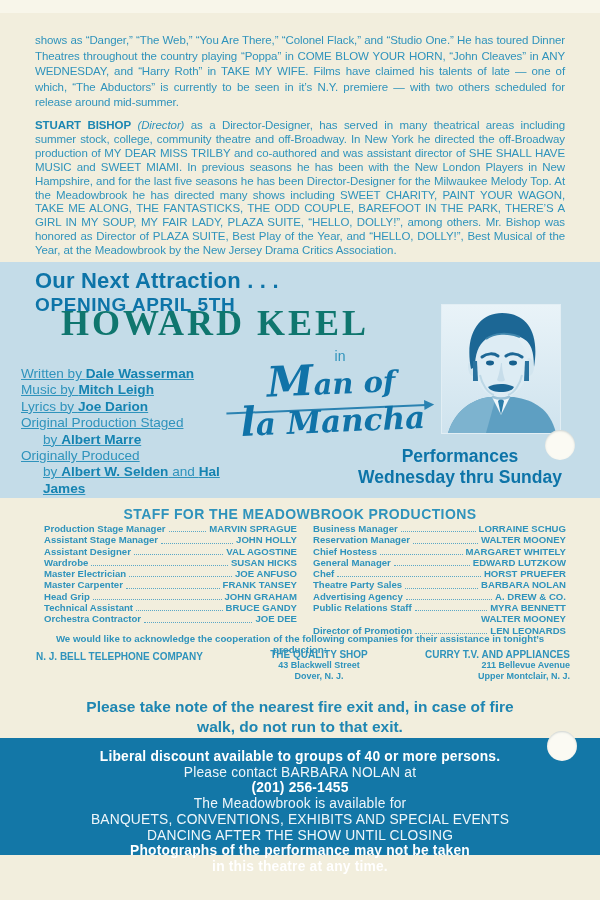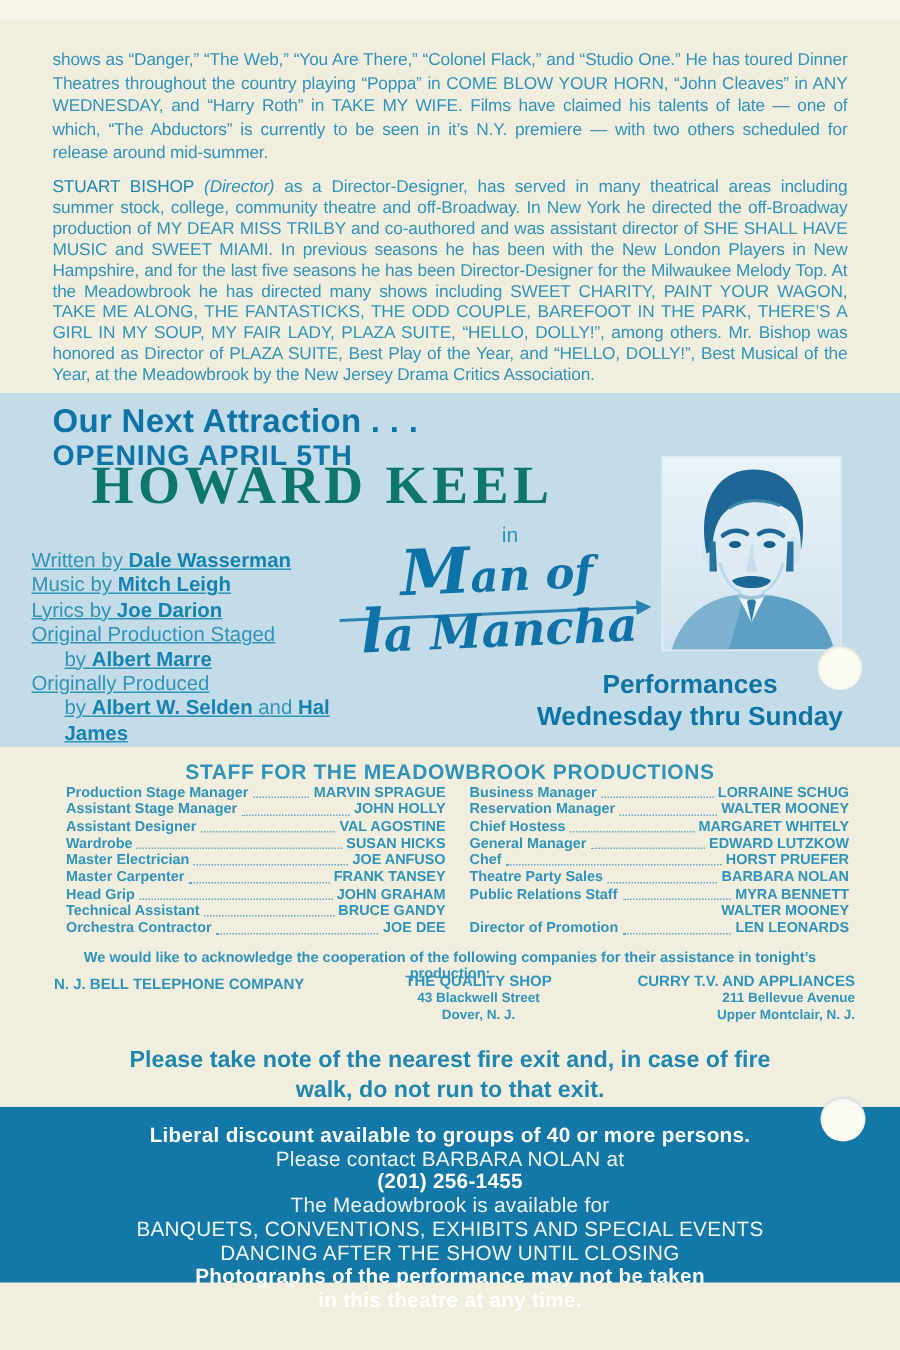--- a/index.html
+++ b/index.html
@@ -8,21 +8,21 @@
     background:#f2eedd;overflow:hidden;
     font-family:"Liberation Sans",sans-serif;
   }
   .page::before{content:"";position:absolute;top:0;left:0;right:0;height:13px;
     background:#f9f7ee;opacity:.8;pointer-events:none;}
 
   
   .bio{position:absolute;top:0;left:0;width:600px;height:262px;padding:33px 35px 0;box-sizing:border-box;}
   .bio p{margin:0;text-align:justify;color:#2f93bc;font-size:11.5px;line-height:15.6px;letter-spacing:-0.1px;}
   .bio p.p2{margin-top:8px;line-height:13.9px;}
-  .bio .bname{font-weight:normal;color:#1c86b2;}
+  .bio .bname{font-weight:bold;color:#1c86b2;}
   .bio .brole{font-style:italic;}
 
   
   .band{position:absolute;top:262px;left:0;width:600px;height:236px;background:#c4dce8;}
   .band-header{position:absolute;top:6px;left:35px;right:33px;display:flex;justify-content:space-between;align-items:baseline;flex-direction:column;}
   .attr-heading{font-size:22px;font-weight:bold;color:#0d74a8;letter-spacing:0.2px;}
   .attr-opening{font-size:19px;font-weight:bold;color:#0d74a8;letter-spacing:0.6px;}
   .star{position:absolute;top:40px;left:0;width:430px;text-align:center;
     font-family:"Liberation Serif",serif;font-weight:bold;font-size:36px;letter-spacing:3px;color:#0f766e;}
   .in-label{position:absolute;top:86px;left:300px;width:80px;text-align:center;font-size:14px;color:#2f93bc;}
@@ -230,20 +230,25 @@
             <span class="role">Chef</span>
             <span class="dots"></span>
             <span class="sname">HORST PRUEFER</span>
           </div>
           <div class="staff-row">
             <span class="role">Theatre Party Sales</span>
             <span class="dots"></span>
             <span class="sname">BARBARA NOLAN</span>
           </div>
           <div class="staff-row">
+            <span class="role">Advertising Agency</span>
+            <span class="dots"></span>
+            <span class="sname">A. DREW &amp; CO.</span>
+          </div>
+          <div class="staff-row">
             <span class="role">Public Relations Staff</span>
             <span class="dots"></span>
             <span class="sname">MYRA BENNETT</span>
           </div>
           <div class="staff-row empty-role">
             <span class="role"></span>
             <span class="dots"></span>
             <span class="sname">WALTER MOONEY</span>
           </div>
           <div class="staff-row">

